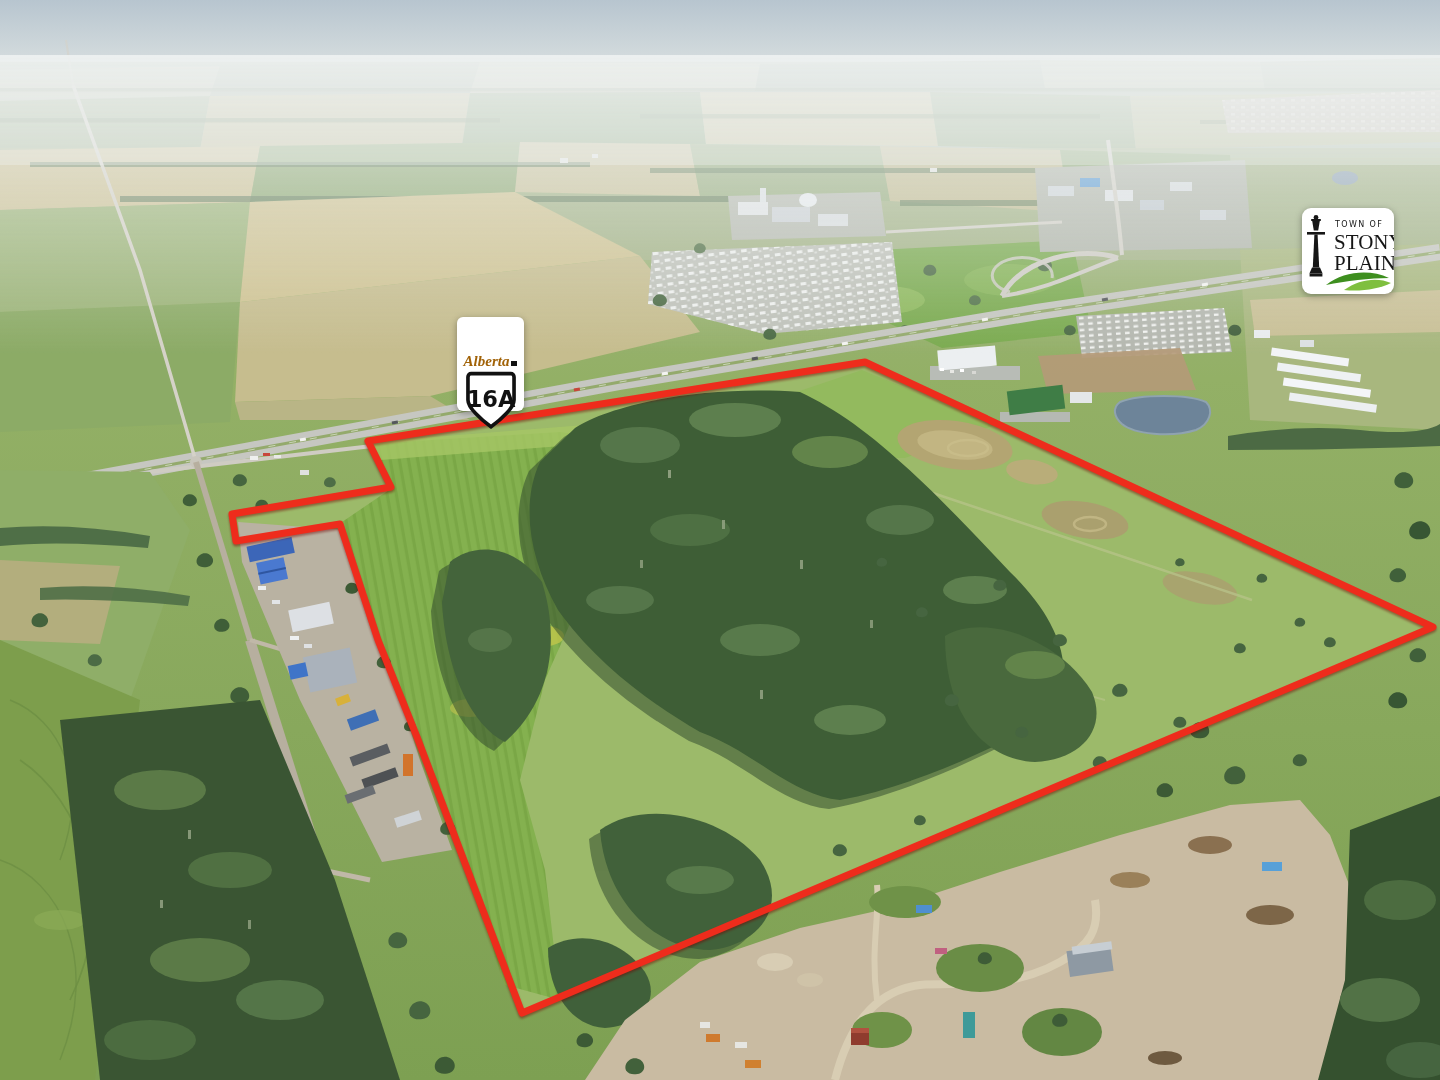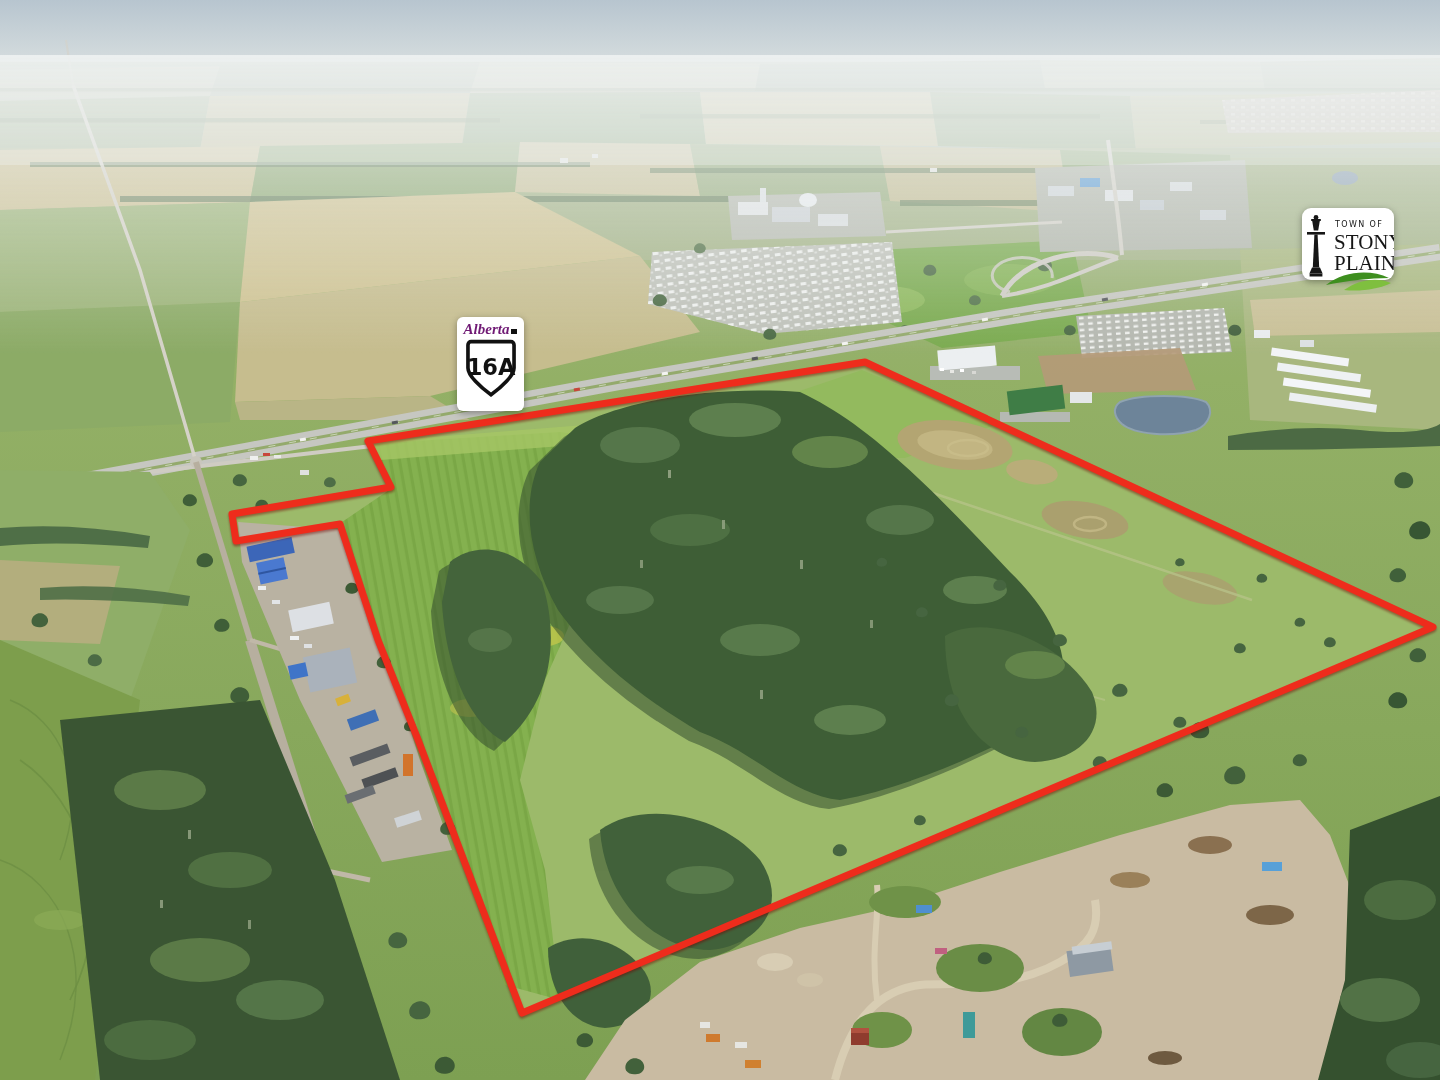--- a/index.html
+++ b/index.html
@@ -2,21 +2,21 @@
 <html><head>
 <meta charset="utf-8">
 <style>
   html,body{margin:0;padding:0;background:#222;}
   .stage{position:relative;width:1440px;height:1080px;overflow:hidden;
          font-family:"Liberation Sans",sans-serif;background:#8fae63;}
   .stage svg.scene{position:absolute;left:0;top:0;}
   .sign{position:absolute;background:#fff;box-shadow:0 2px 7px rgba(0,0,0,.35);}
   .shield-sign{border-radius:6px;text-align:center;padding-top:4px;box-sizing:border-box;}
   .alberta-script{font-family:"Liberation Serif",serif;font-style:italic;font-weight:bold;
-                  font-size:15px;color:#701a75;line-height:17px;white-space:nowrap;}
+                  font-size:15px;color:#a16207;line-height:17px;white-space:nowrap;margin-top:32px;}
   .flag-mark{display:inline-block;width:6px;height:5px;background:#111;margin-left:2px;}
   .town-logo{border-radius:9px;}
   .town-logo svg,.shield-sign svg{display:block;}
   .shield-sign svg{margin:1px auto 0;}
 </style>
 </head>
 <body>
 
 <div class="stage">
 <svg class="scene" width="1440" height="1080" viewBox="0 0 1440 1080">
@@ -438,21 +438,21 @@
 <div class="sign shield-sign" style="left:457px;top:317px;width:67px;height:94px;">
   <div class="alberta-script">
     <span>Alberta</span><span class="flag-mark"></span>
   </div>
   <svg width="52" height="60" viewBox="0 0 48 56">
     <path d="M5.5,2.5 H42.5 A3,3 0 0 1 45.5,5.5 V27 C45.5,34 34,45 24,52 C14,45 2.5,34 2.5,27 V5.5 A3,3 0 0 1 5.5,2.5 Z" fill="#ffffff" stroke="#111111" stroke-width="3.4"></path>
     <text x="24" y="34" text-anchor="middle" font-family="DejaVu Sans, sans-serif" font-size="21" font-weight="bold" fill="#111111">16A</text>
   </svg>
 </div>
 
-<div class="sign town-logo" style="left:1302px;top:208px;width:92px;height:72px;">
+<div class="sign town-logo" style="left:1302px;top:208px;width:92px;height:86px;">
   <svg width="92" height="94" viewBox="0 0 92 94">
     <g fill="#161616">
       <circle cx="14" cy="9.5" r="2.4"></circle>
       <rect x="9.2" y="11" width="9.6" height="2"></rect>
       <path d="M10.2,13 h7.6 l-1.6,9.5 h-4.4 z"></path>
       <rect x="5" y="24" width="18" height="2.6"></rect>
       <path d="M12.4,26.6 h3.2 l1.6,32.9 h-6.4 z"></path>
       <path d="M10,59.5 h8 l2.6,6 h-13.2 z"></path>
       <rect x="7.6" y="65.5" width="12.8" height="3"></rect>
     </g>

